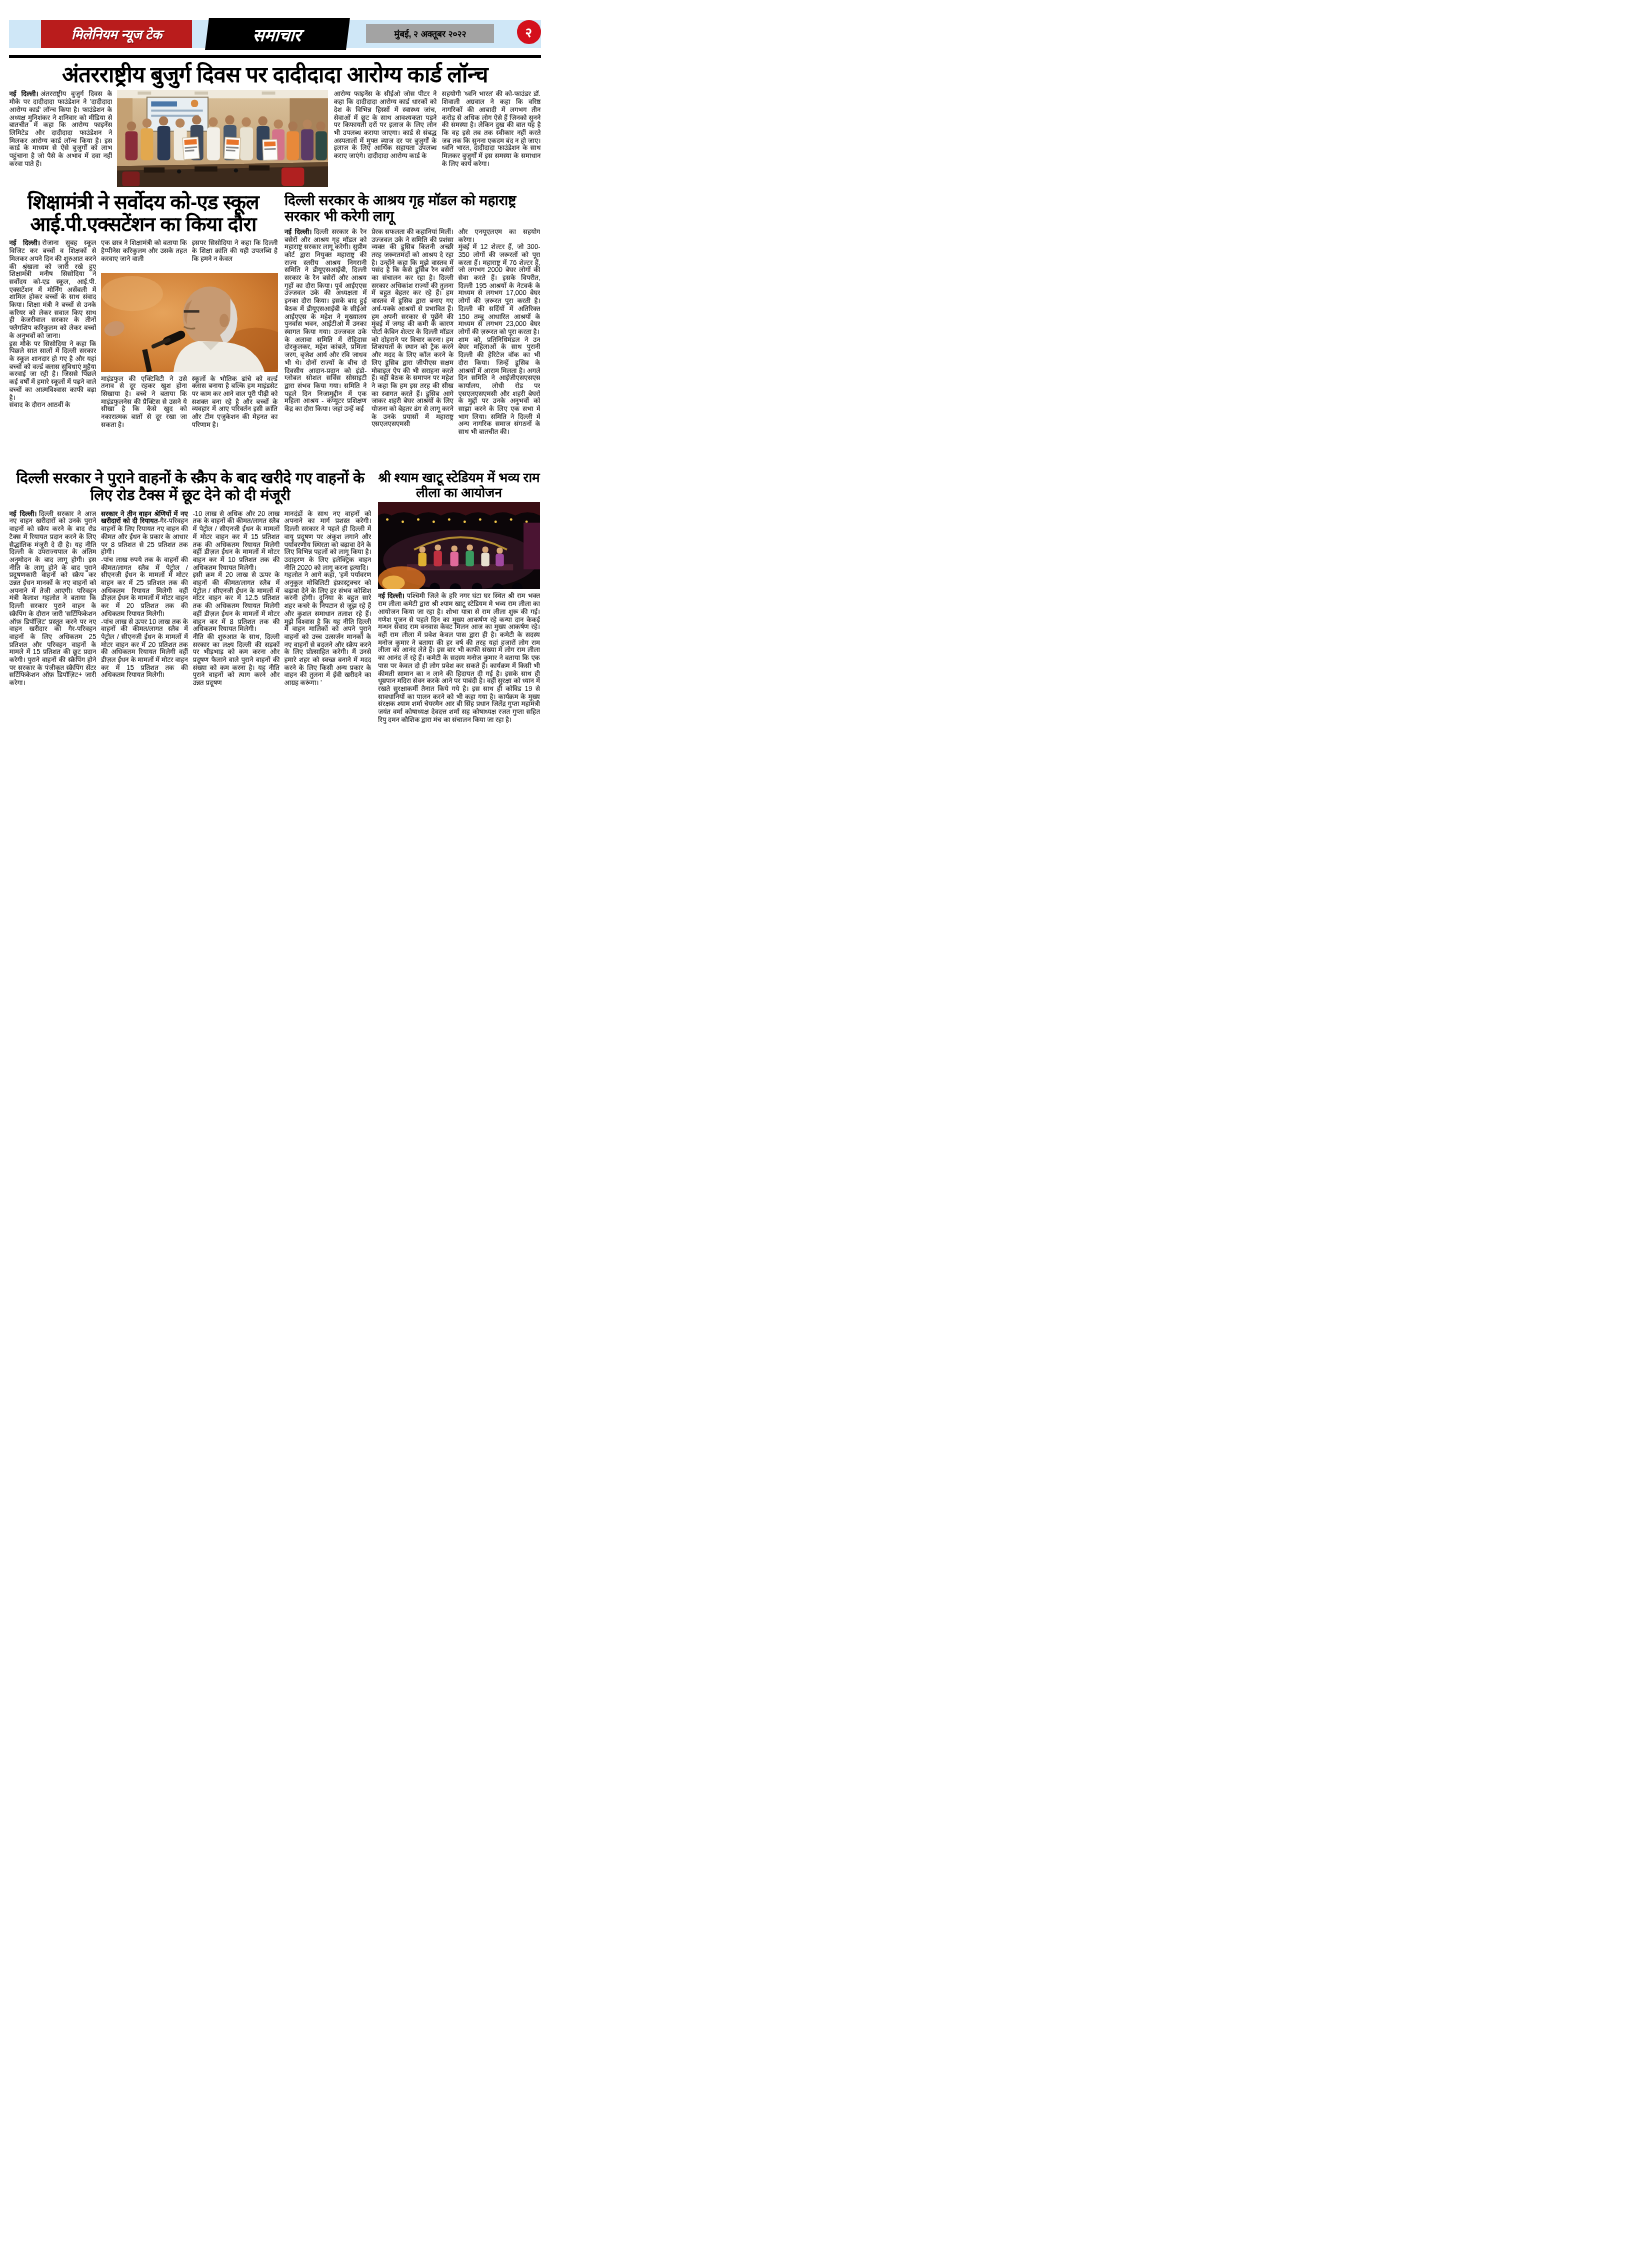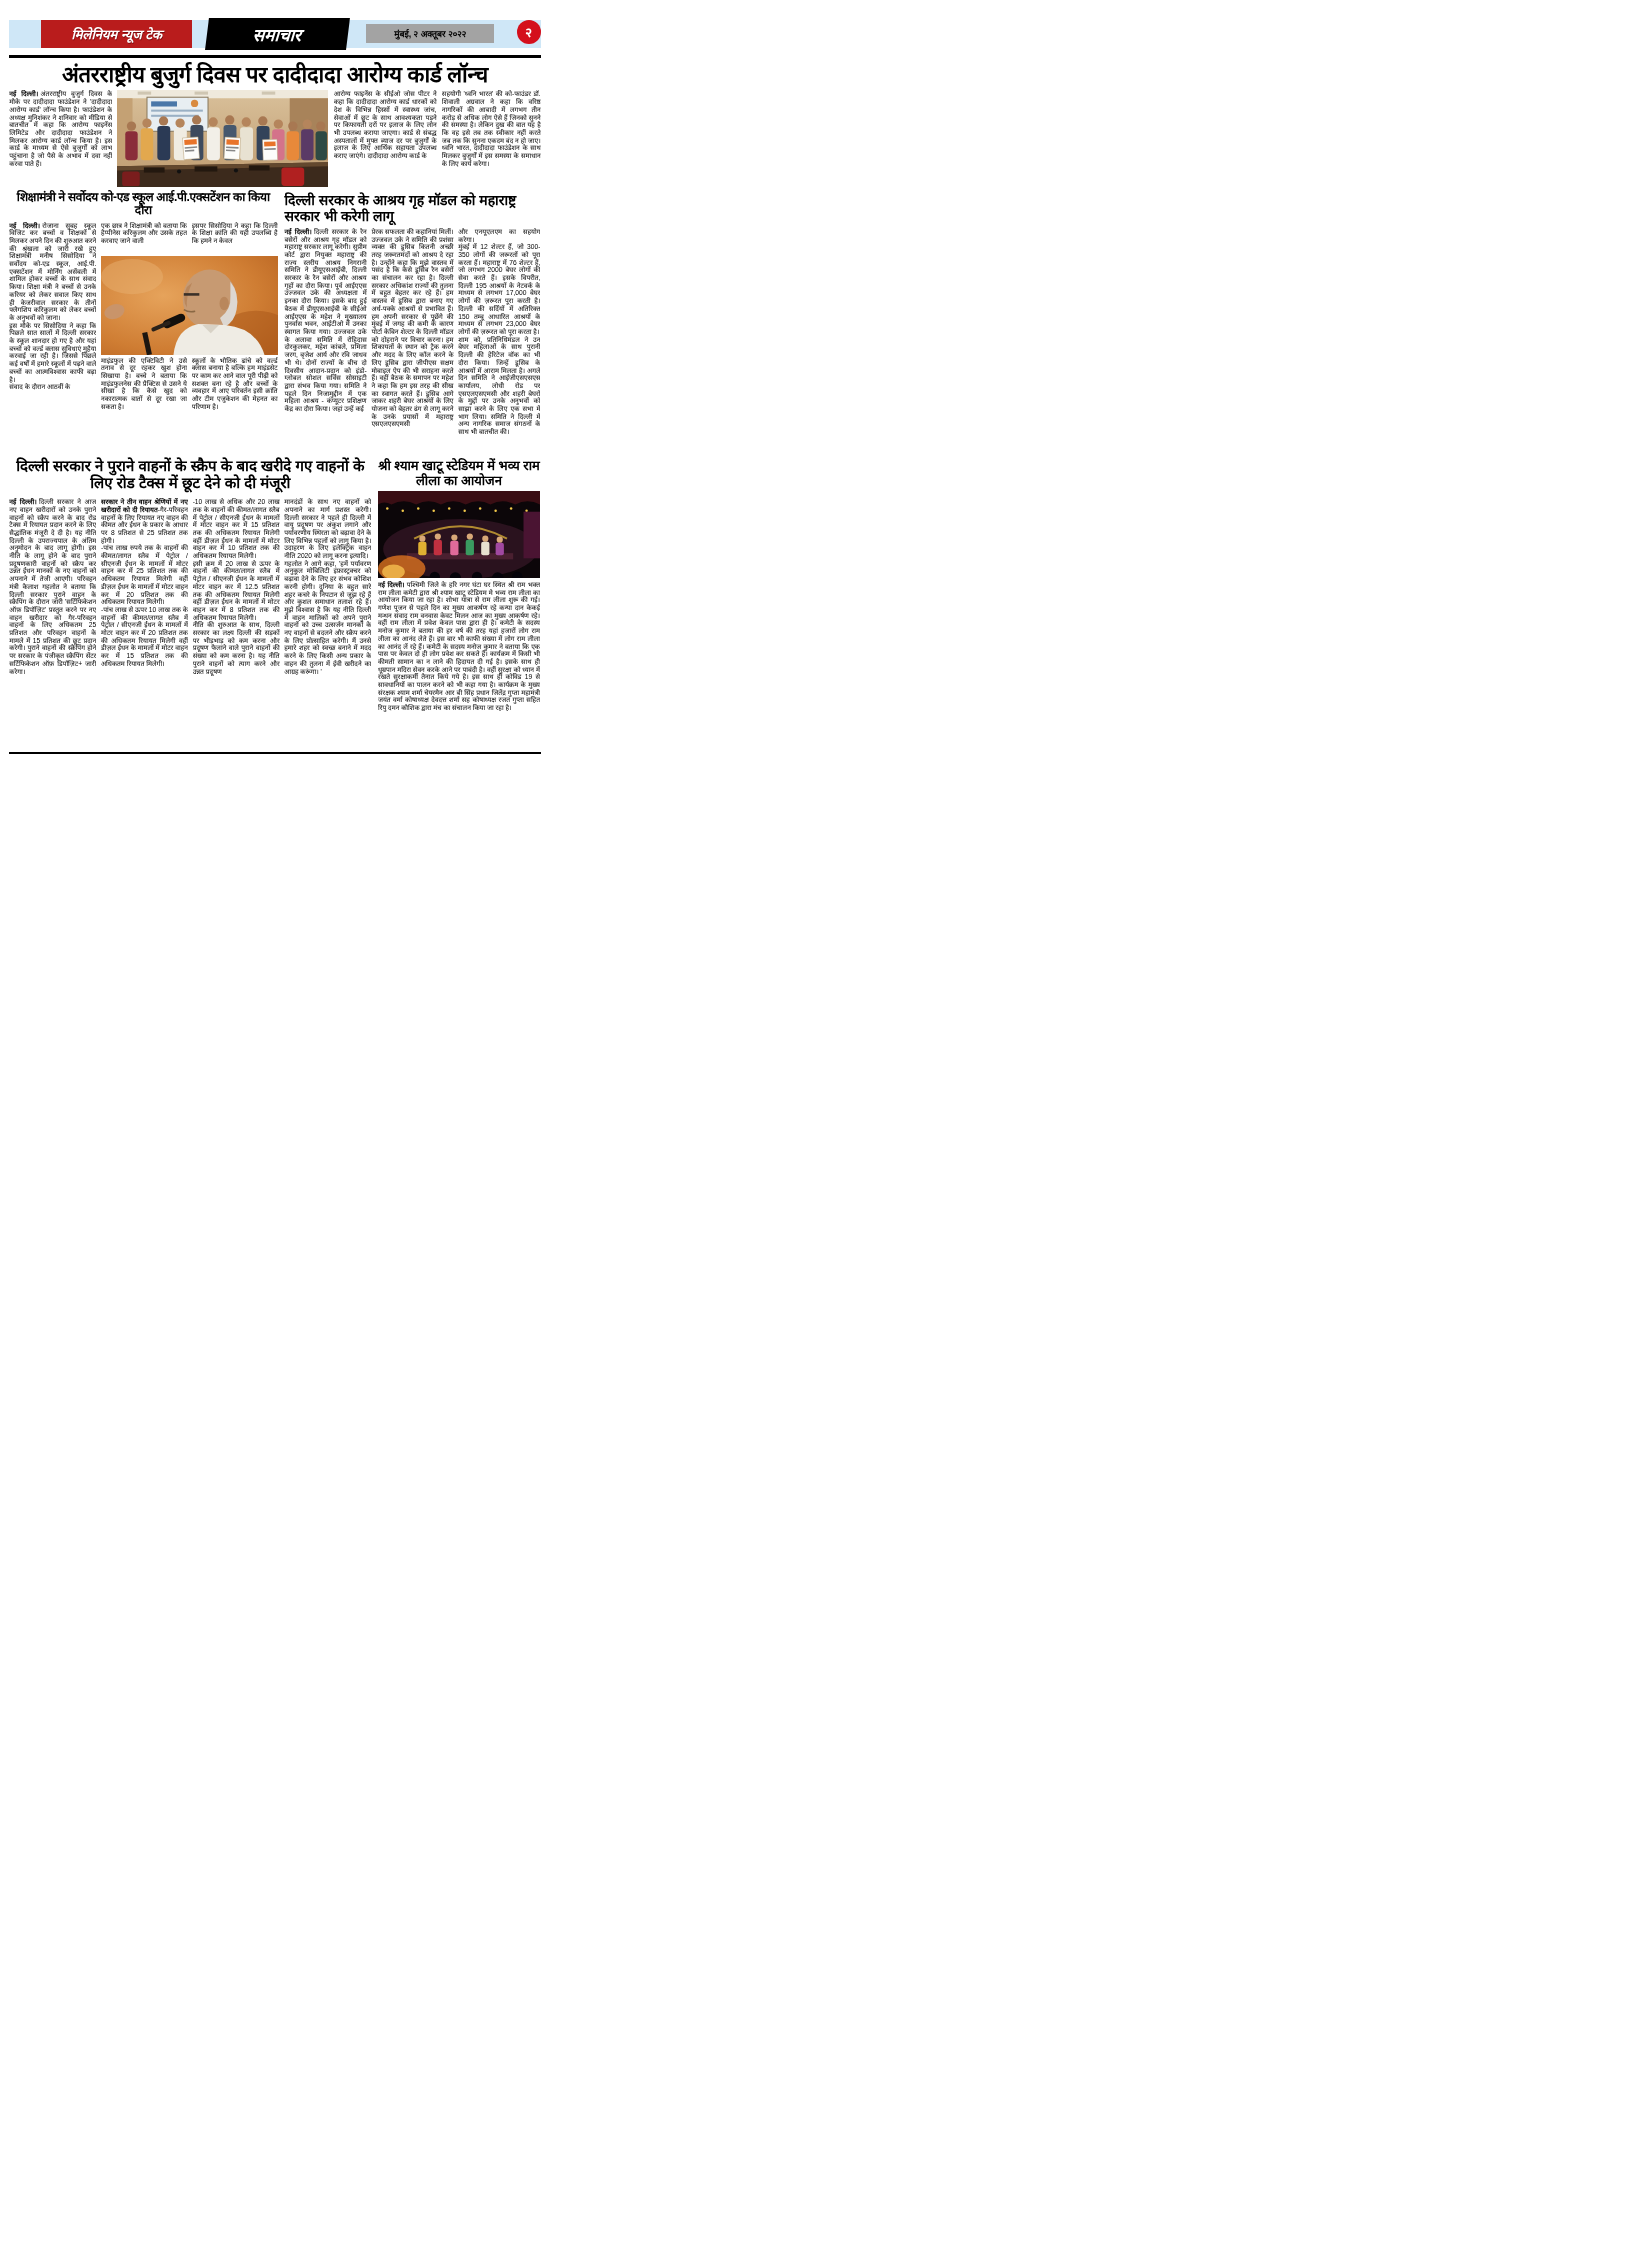--- a/index.html
+++ b/index.html
@@ -35,21 +35,21 @@
   .page-circle {
     position:absolute; right:0; top:1.6px; width:24px; height:24px; border-radius:50%;
     background:#d40f1c; color:#fff; display:flex; align-items:center; justify-content:center;
     font-size:13px; font-weight:700;
   }
   .header-rule { height:3.1px; background:#000; margin-top:6.2px; }
   .bottom-rule { height:2.1px; background:#000; margin-top:4.1px; }
 
   
   .headline-1 { font-size:22px; font-weight:700; line-height:1.06; text-align:center; margin:5.2px 0 4.1px; letter-spacing:-0.3px; }
-  .headline-2 { font-size:12px; font-weight:800; line-height:1.12; text-align:center; margin:2.1px 0 4.1px; letter-spacing:-0.3px; }
+  .headline-2 { font-size:20px; font-weight:800; line-height:1.12; text-align:center; margin:2.1px 0 4.1px; letter-spacing:-0.3px; }
   .headline-3 { font-size:14px; font-weight:700; line-height:1.15; text-align:left; margin:3.1px 0 4.1px; }
   .headline-4 { font-size:15px; font-weight:800; line-height:1.14; text-align:center; margin:1px 0 7px; }
   .headline-5 { font-size:13px; font-weight:700; line-height:1.18; text-align:center; margin:2.1px 0 2.1px; }
 
   
   .body-text {
     font-size:6.7px; line-height:1.15; text-align:justify; margin:0;
     white-space:pre-line; overflow:hidden; word-break:normal;
   }
   .dateline { font-weight:bold; margin-right:2.1px; }

